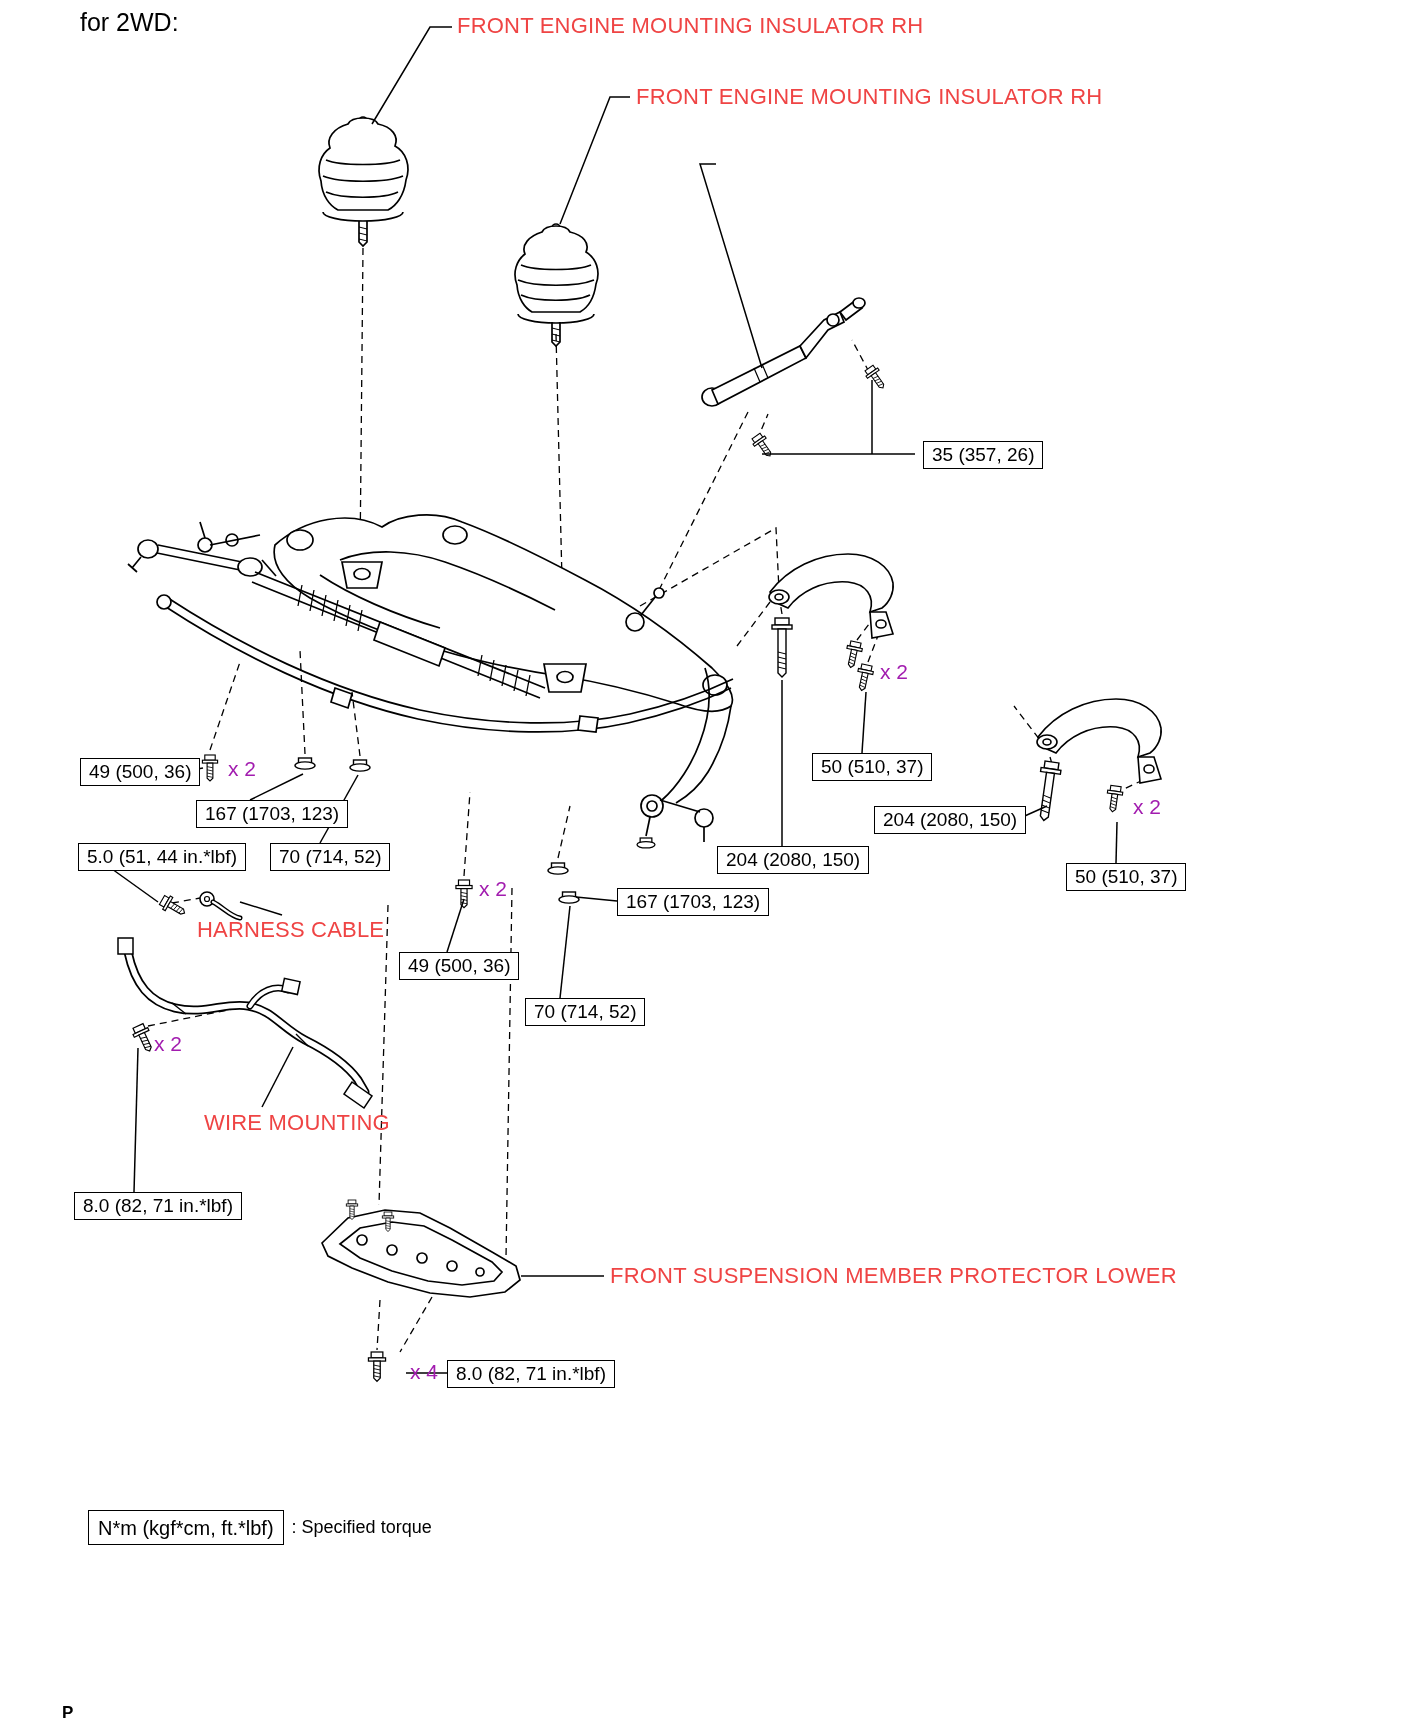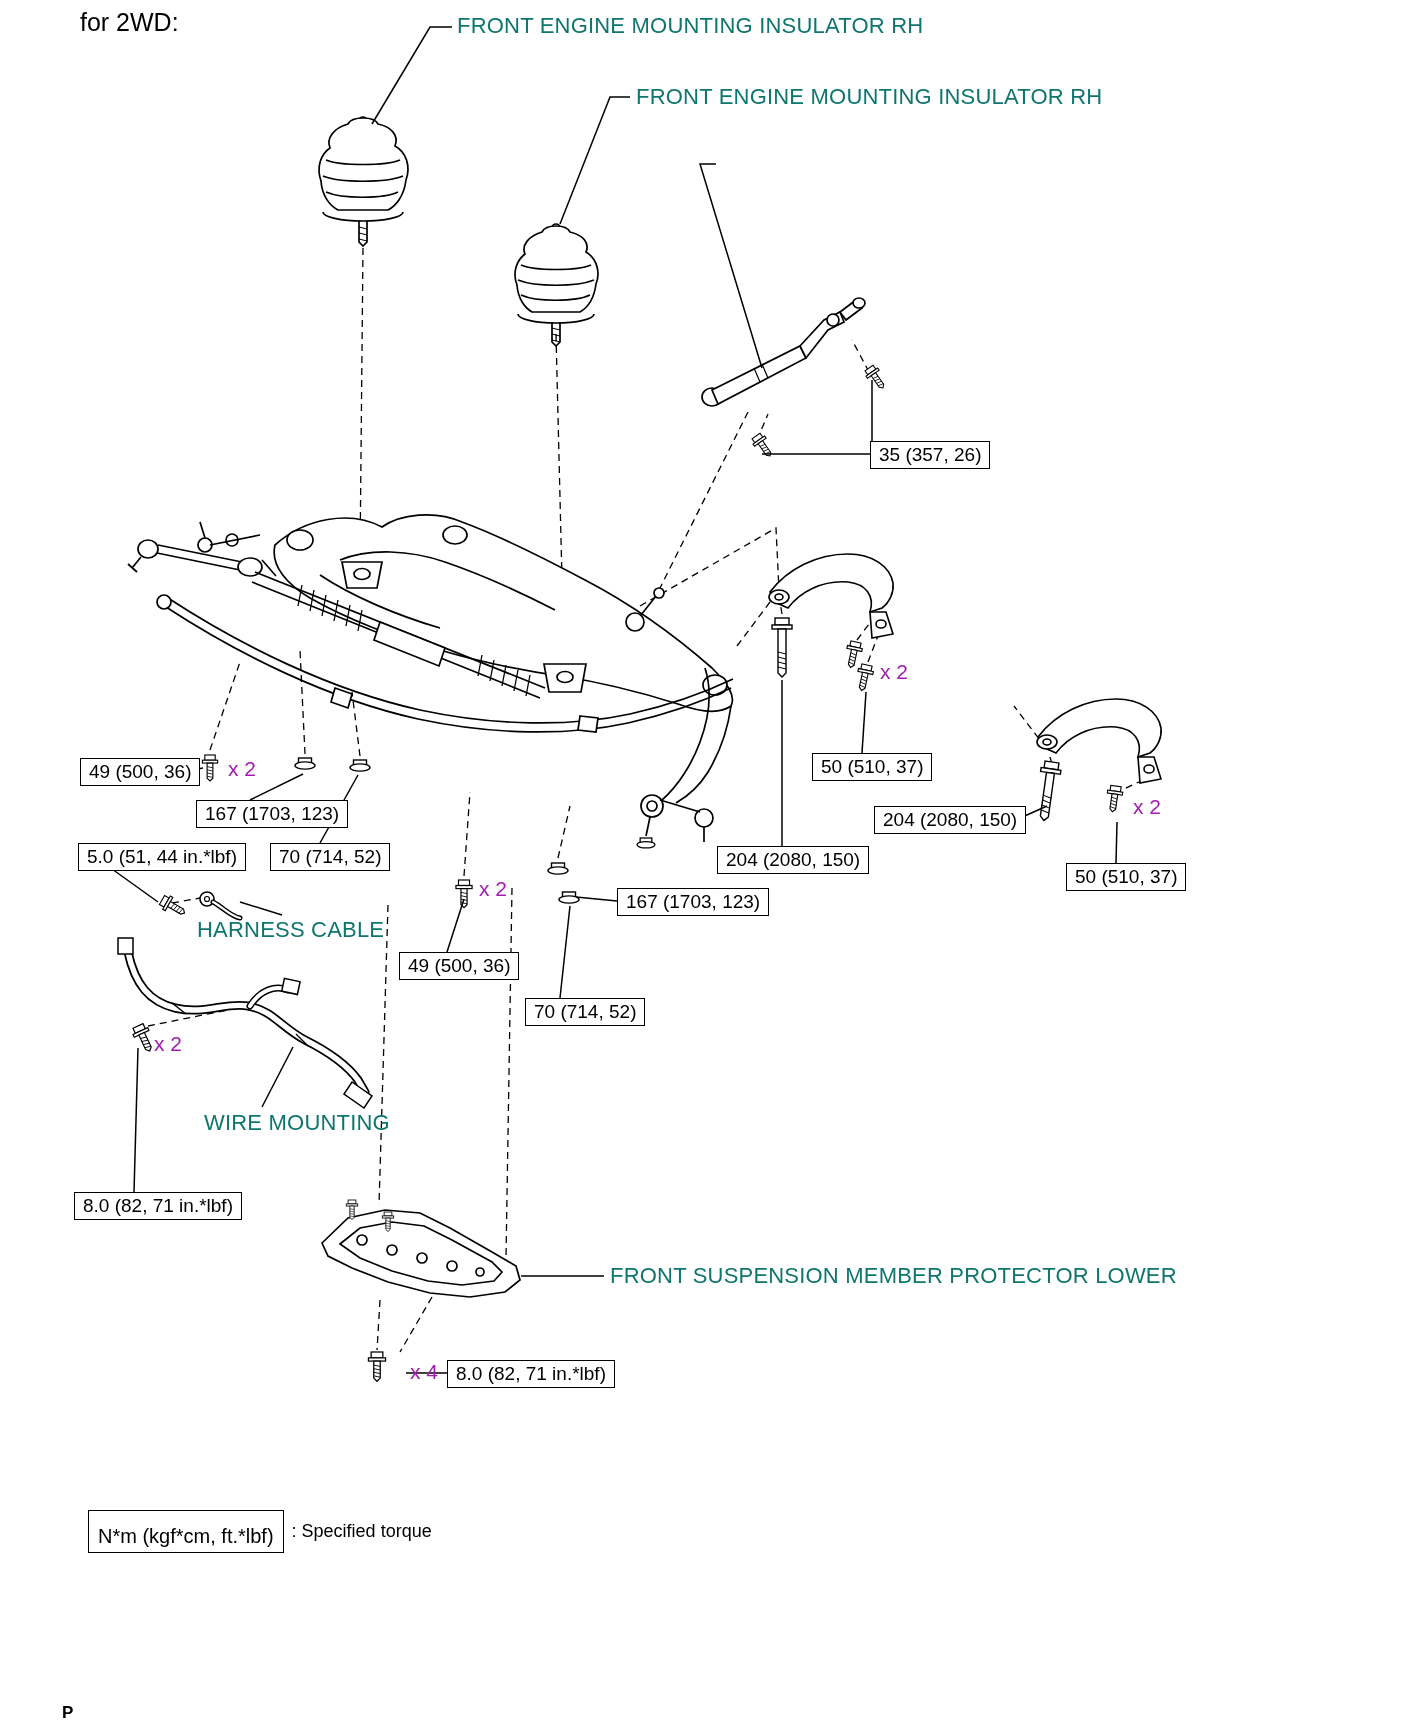--- a/index.html
+++ b/index.html
@@ -1,26 +1,26 @@
 <!DOCTYPE html>
 <html><head>
 <meta charset="utf-8">
 <style>
   * { margin:0; padding:0; box-sizing:border-box; }
   html,body { background:#ffffff; }
   body { font-family:"Liberation Sans", sans-serif; color:#000; }
   .page { position:relative; width:1408px; height:1734px; background:#fff; overflow:hidden; }
   .art { position:absolute; left:0; top:0; }
   .hdr { position:absolute; font-size:25px; color:#000; white-space:nowrap; }
-  .label { position:absolute; font-size:22px; color:#0f766e; white-space:nowrap; letter-spacing:.2px; }
+  .label { position:absolute; font-size:22px; color:#ef4444; white-space:nowrap; letter-spacing:.2px; }
   .torque { position:absolute; border:1.6px solid #000; background:#fff; font-size:19px;
             line-height:21px; padding:2px 8px 3px; white-space:nowrap; color:#000; }
   .qty { position:absolute; font-size:21px; color:#a21caf; white-space:nowrap; }
   .legend { position:absolute; display:flex; align-items:center; gap:8px; }
-  .legend .lbox { border:1.6px solid #000; background:#fff; font-size:20px; padding:14px 9px 4px; white-space:nowrap; }
+  .legend .lbox { border:1.6px solid #000; background:#fff; font-size:20px; padding:6px 9px 4px; white-space:nowrap; }
   .legend .ltext { font-size:18px; white-space:nowrap; }
   .footerp { position:absolute; font-size:17px; font-weight:bold; }
 </style>
 </head>
 <body>
 
 <div class="page">
 
   <svg class="art" width="1408" height="1734" viewBox="0 0 1408 1734">
     <defs>
@@ -252,21 +252,21 @@
   </svg>
 
   <div class="hdr" style="left:80px; top:8px;">for 2WD:</div>
 
   <div class="label" style="left:457px; top:13px;">FRONT ENGINE MOUNTING INSULATOR RH</div>
   <div class="label" style="left:636px; top:84px;">FRONT ENGINE MOUNTING INSULATOR RH</div>
   <div class="label" style="left:197px; top:917px;">HARNESS CABLE</div>
   <div class="label" style="left:204px; top:1110px;">WIRE MOUNTING</div>
   <div class="label" style="left:610px; top:1263px;">FRONT SUSPENSION MEMBER PROTECTOR LOWER</div>
 
-  <div class="torque" style="left:870px; top:441px;">35 (357, 26)</div>
+  <div class="torque" style="left:923px; top:441px;">35 (357, 26)</div>
   <div class="torque" style="left:80px; top:758px;">49 (500, 36)</div>
   <div class="torque" style="left:196px; top:800px;">167 (1703, 123)</div>
   <div class="torque" style="left:270px; top:843px;">70 (714, 52)</div>
   <div class="torque" style="left:78px; top:843px;">5.0 (51, 44 in.*lbf)</div>
   <div class="torque" style="left:399px; top:952px;">49 (500, 36)</div>
   <div class="torque" style="left:617px; top:888px;">167 (1703, 123)</div>
   <div class="torque" style="left:525px; top:998px;">70 (714, 52)</div>
   <div class="torque" style="left:717px; top:846px;">204 (2080, 150)</div>
   <div class="torque" style="left:812px; top:753px;">50 (510, 37)</div>
   <div class="torque" style="left:874px; top:806px;">204 (2080, 150)</div>

